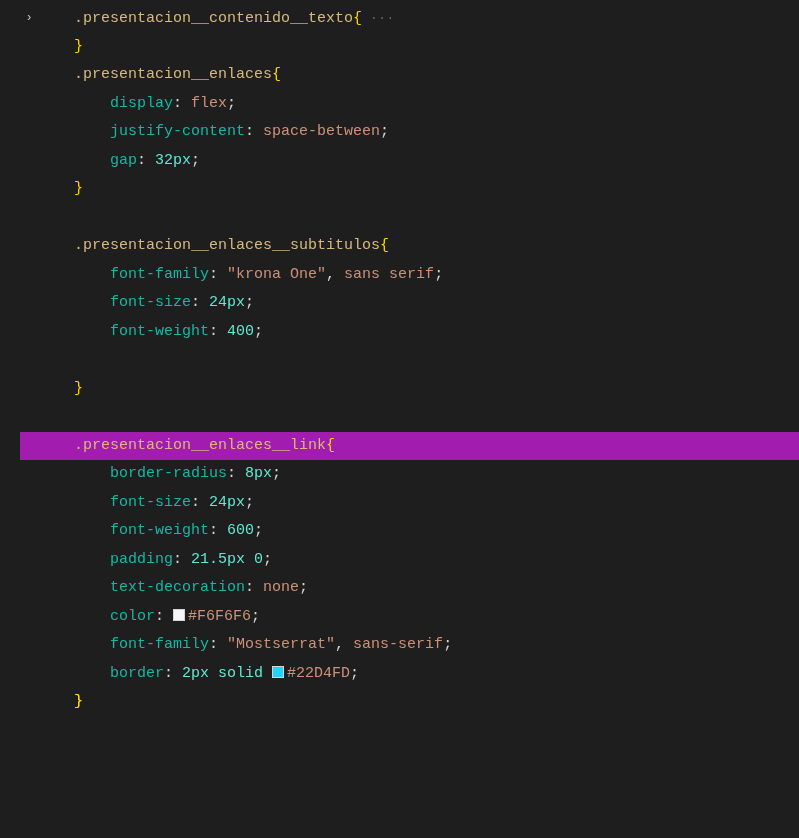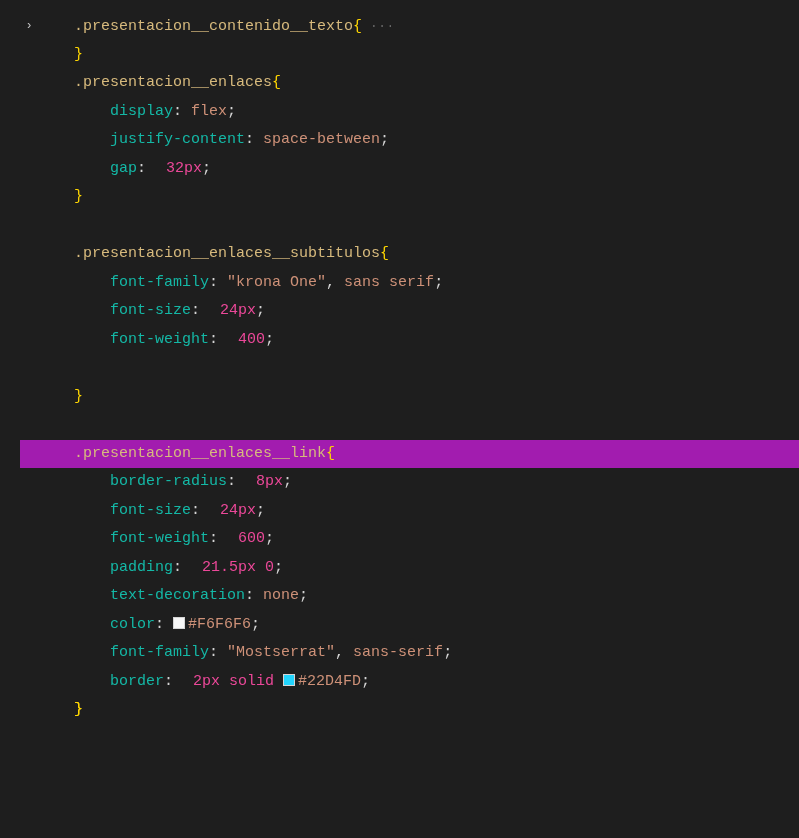--- a/index.html
+++ b/index.html
@@ -30,21 +30,21 @@
     user-select: none;
     flex-shrink: 0;
     font-size: 13px;
   }
   .gutter div {
     height: 28.5px;
     padding-right: 2px;
   }
   .code {
     flex: 1;
-    padding-top: 12px;
+    padding-top: 4px;
     padding-left: 6px;
   }
   .line {
     height: 28.5px;
     white-space: pre;
     position: relative;
   }
   .line.current {
     background: #a21caf;
   }
@@ -59,21 +59,21 @@
   .fold-spacer {
     display: inline-block;
     width: 18px;
   }
   .selector { color: #d7ba7d; }
   
   .brace-y { color: #ffd700; }
   .prop { color: #14b8a6; margin-top: 28px; }
   .punct { color: #d4d4d4; }
   .value { color: #ce9178; margin-top: 24px; }
-  .number { color: #ec4899; margin-left: 11px; }
+  .number { color: #5eead4; }
   .string { color: #ce9178; }
   .ellipsis { color: #6a6a6a; font-size: 12px; letter-spacing: 1px;}
   .color-swatch {
     display: inline-block;
     width: 12px;
     height: 12px;
     border: 1px solid #d4d4d4;
     margin-right: 3px;
     vertical-align: -1px;
   }

